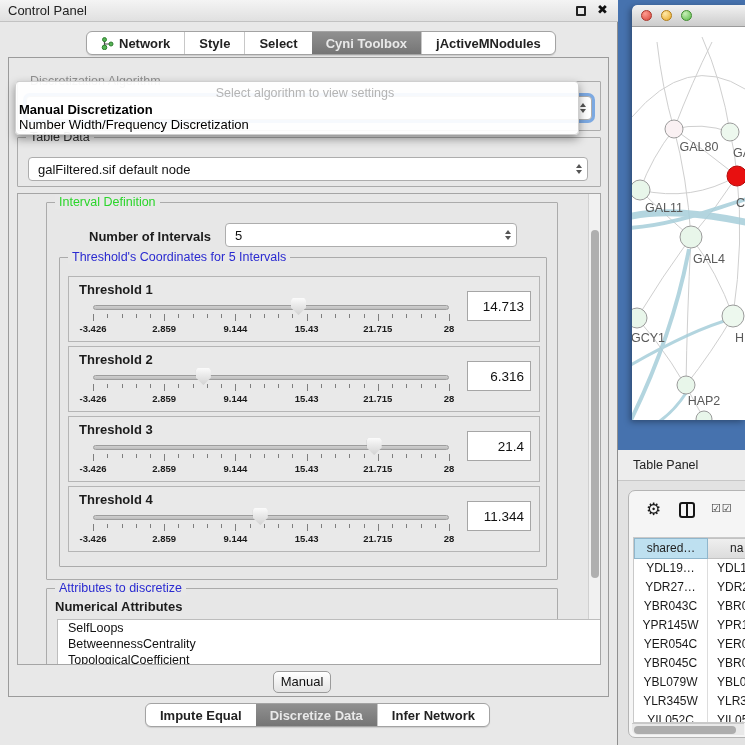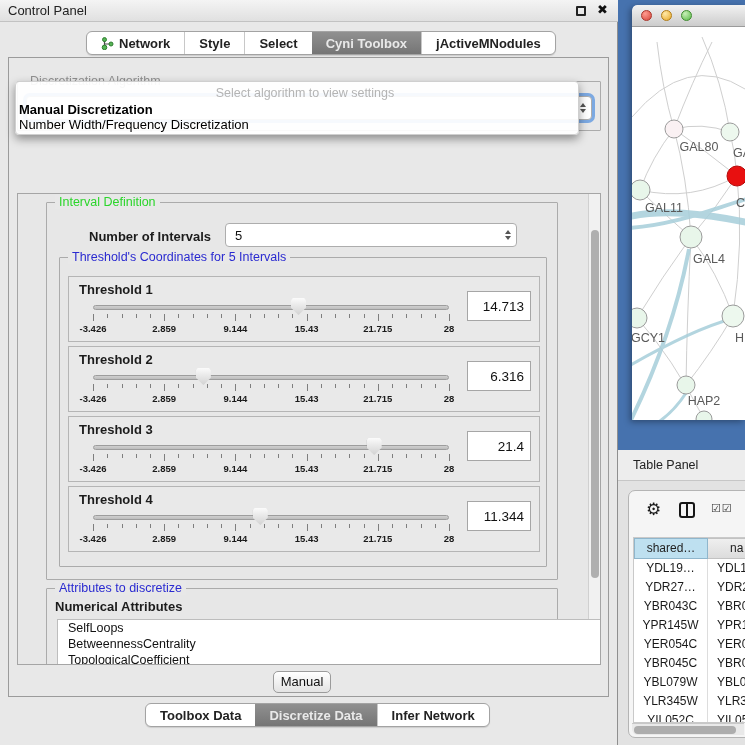--- a/index.html
+++ b/index.html
@@ -185,20 +185,30 @@
           </span>
       </div>
     </div>
 
     <div id="algo-popup">
       <div class="ph">Select algorithm to view settings</div>
       <div class="opt1">Manual Discretization</div>
       <div class="opt2">Number Width/Frequency Discretization</div>
     </div>
 
+    <div class="group" style="left:8px; top:79px; width:584px; height:50px;">
+      <span class="group-title t-black">Table Data</span>
+      <div class="combo" style="left:10px; top:19px; width:560px; height:24px;">
+        <span class="val">galFiltered.sif default node</span>
+        <span class="stepper">
+          <i class="arr-up"></i>
+            <i class="arr-dn"></i>
+          </span>
+      </div>
+    </div>
 
     <div id="settings">
       <div class="vscroll" style="right:0; top:0; width:12px; height:470px;">
         <div class="vthumb" style="left:2px; top:36px; width:8px; height:348px;"></div>
       </div>
 
       <div class="group" style="left:28px; top:8px; width:512px; height:378px;">
         <span class="group-title t-green">Interval Definition</span>
 
         <span class="bold13" style="position:absolute; left:42px; top:26px;">Number of Intervals</span>
@@ -399,21 +409,21 @@
           </div>
         </div>
       </div>
     </div>
 
     <div id="apply-btn">Manual</div>
   </div>
 
   <div class="segbar" id="bottom-tabs">
     <div class="seg">
-      <span>Toolbox Data</span>
+      <span>Impute Equal</span>
       </div>
     <div class="seg sel">
       <span>Discretize Data</span>
       </div>
     <div class="seg">
       <span>Infer Network</span>
       </div>
   </div>
 </div>
 

